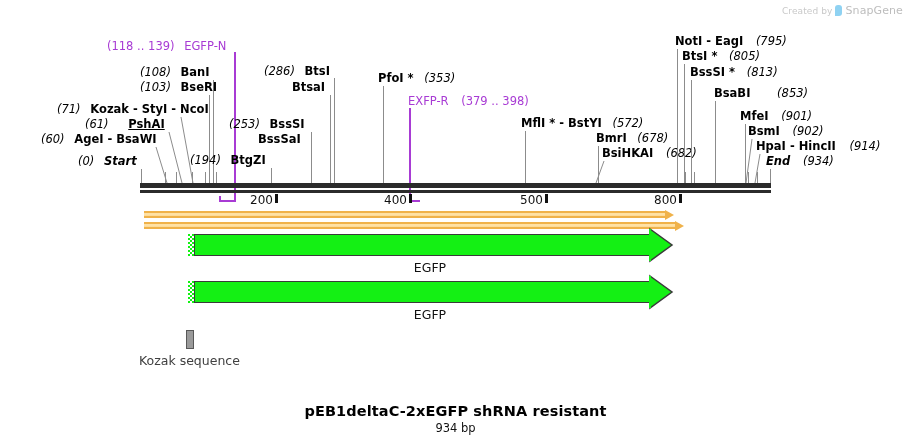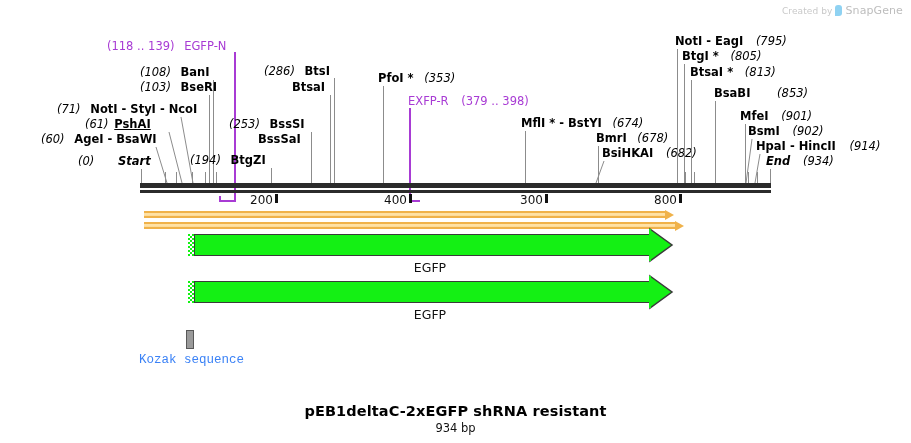--- a/index.html
+++ b/index.html
@@ -54,21 +54,21 @@
   .garrow .hatch{position:absolute;left:0;top:0;width:7px;height:22px;
         background:repeating-conic-gradient(#ffffff 0% 25%,#14f014 0% 50%) 0 0/4px 4px;
         border-right:1px solid #3a3a3a;box-sizing:border-box;}
   .garrow .tip{position:absolute;top:-5px;width:0;height:0;}
   .garrow .tip svg{display:block;overflow:visible;}
   .glabel{position:absolute;font-size:12.5px;color:#111;text-align:center;}
 
   
   #kozak-box{left:186px;top:330px;width:8px;height:19px;
              background:#9a9a9a;border:1px solid #585858;box-sizing:border-box;}
-  #kozak-label{left:139px;top:353px;font-size:12.5px;color:#3b82f6;font-family:Liberation Mono, monospace;}
+  #kozak-label{left:139px;top:353px;font-size:12.5px;color:#404040;}
 
   
   #plasmid-title{left:0;right:0;top:403px;text-align:center;
         font-size:14.5px;font-weight:bold;color:#000;letter-spacing:.1px;}
   #plasmid-size{left:0;right:0;top:421px;text-align:center;
         font-size:11.5px;color:#111;}
 </style>
 </head>
 <body>
 
@@ -117,37 +117,37 @@
 
 <div class="abs feat-lab" style="left:408px;top:95px;">
   <span>EXFP-R</span>
   <span style="margin-left:9px;">(379 .. 398)</span>
 </div>
 <div class="pbracket" style="left:409px;top:108px;width:2px;height:94px;"></div>
 <div class="pbracket" style="left:409px;top:200px;width:11px;height:2px;"></div>
 
 <div class="abs enz" style="left:57px;top:103px;">
   <span class="pos">(71)</span>
-  <b style="margin-left:6px;">NotI - StyI - NcoI</b>
+  <b style="margin-left:6px;">Kozak - StyI - NcoI</b>
 </div>
 <div class="lead diag" style="left:180px;top:117px;width:22px;height:66px;">
   <svg width="22" height="66">
       <line x1="1" y1="0" x2="13" y2="66" stroke="#8c8c8c" stroke-width="1"></line>
     </svg>
 </div>
 
 <div class="abs enz" style="left:521px;top:117px;">
   <b>MflI * - BstYI</b>
-  <span class="pos" style="margin-left:7px;">(674)</span>
+  <span class="pos" style="margin-left:7px;">(572)</span>
 </div>
 <div class="lead" style="left:525px;top:131px;height:52px;"></div>
 
 <div class="abs enz" style="left:85px;top:118px;">
   <span class="pos">(61)</span>
-  <b style="margin-left:2px;text-decoration:underline;">PshAI</b>
+  <b style="margin-left:16px;text-decoration:underline;">PshAI</b>
 </div>
 <div class="lead diag" style="left:168px;top:132px;width:22px;height:51px;">
   <svg width="22" height="51">
       <line x1="1" y1="0" x2="14" y2="51" stroke="#8c8c8c" stroke-width="1"></line>
     </svg>
 </div>
 
 <div class="abs enz" style="left:229px;top:118px;">
   <span class="pos">(253)</span>
   <b style="margin-left:6px;text-align:right;">BssSI</b>
@@ -179,44 +179,44 @@
   <span class="pos" style="margin-left:9px;">(682)</span>
 </div>
 <div class="lead diag" style="left:594px;top:161px;width:18px;height:22px;">
   <svg width="18" height="22">
       <line x1="10" y1="0" x2="2" y2="22" stroke="#8c8c8c" stroke-width="1"></line>
     </svg>
 </div>
 
 <div class="abs enz it" style="left:78px;top:155px;">
   <span class="pos">(0)</span>
-  <b style="margin-left:20px;text-align:center;">Start</b>
+  <b style="margin-left:6px;text-align:center;">Start</b>
 </div>
 <div class="lead" style="left:141px;top:169px;height:14px;"></div>
 
 <div class="abs enz" style="left:190px;top:154px;">
   <span class="pos">(194)</span>
   <b style="margin-left:6px;">BtgZI</b>
 </div>
 <div class="lead" style="left:271px;top:168px;height:15px;"></div>
 
 <div class="abs enz" style="left:675px;top:35px;">
   <b>NotI - EagI</b>
   <span class="pos" style="margin-left:9px;">(795)</span>
 </div>
 <div class="lead" style="left:677px;top:49px;height:134px;"></div>
 
 <div class="abs enz" style="left:682px;top:50px;">
-  <b>BtgI *</b>
+  <b>BtsI *</b>
   <span class="pos" style="margin-left:8px;">(805)</span>
 </div>
 <div class="lead" style="left:684px;top:64px;height:119px;"></div>
 
 <div class="abs enz" style="left:690px;top:66px;">
-  <b>BtsaI *</b>
+  <b>BssSI *</b>
   <span class="pos" style="margin-left:8px;">(813)</span>
 </div>
 <div class="lead" style="left:691px;top:80px;height:103px;"></div>
 
 <div class="abs enz" style="left:714px;top:87px;">
   <b>BsaBI</b>
   <span class="pos" style="margin-left:23px;">(853)</span>
 </div>
 <div class="lead" style="left:715px;top:101px;height:82px;"></div>
 
@@ -263,21 +263,21 @@
 <div class="lead" style="left:757px;top:172px;height:11px;"></div>
 
 <div class="abs" id="bb-thick"></div>
 <div class="abs" id="bb-thin"></div>
 
 <div class="rtick" style="left:275px;"></div>
 <div class="rnum" style="left:275px;">200</div>
 <div class="rtick" style="left:409px;"></div>
 <div class="rnum" style="left:409px;">400</div>
 <div class="rtick" style="left:545px;"></div>
-<div class="rnum" style="left:545px;">300</div>
+<div class="rnum" style="left:545px;">500</div>
 <div class="rtick" style="left:679px;"></div>
 <div class="rnum" style="left:679px;">800</div>
 
 <div class="parrow" style="left:144px;top:211px;width:530px;">
   <div class="shaft" style="width:521px;"></div>
   <div class="head" style="left:521px;"></div>
 </div>
 <div class="parrow" style="left:144px;top:222px;width:540px;">
   <div class="shaft" style="width:531px;"></div>
   <div class="head" style="left:531px;"></div>

